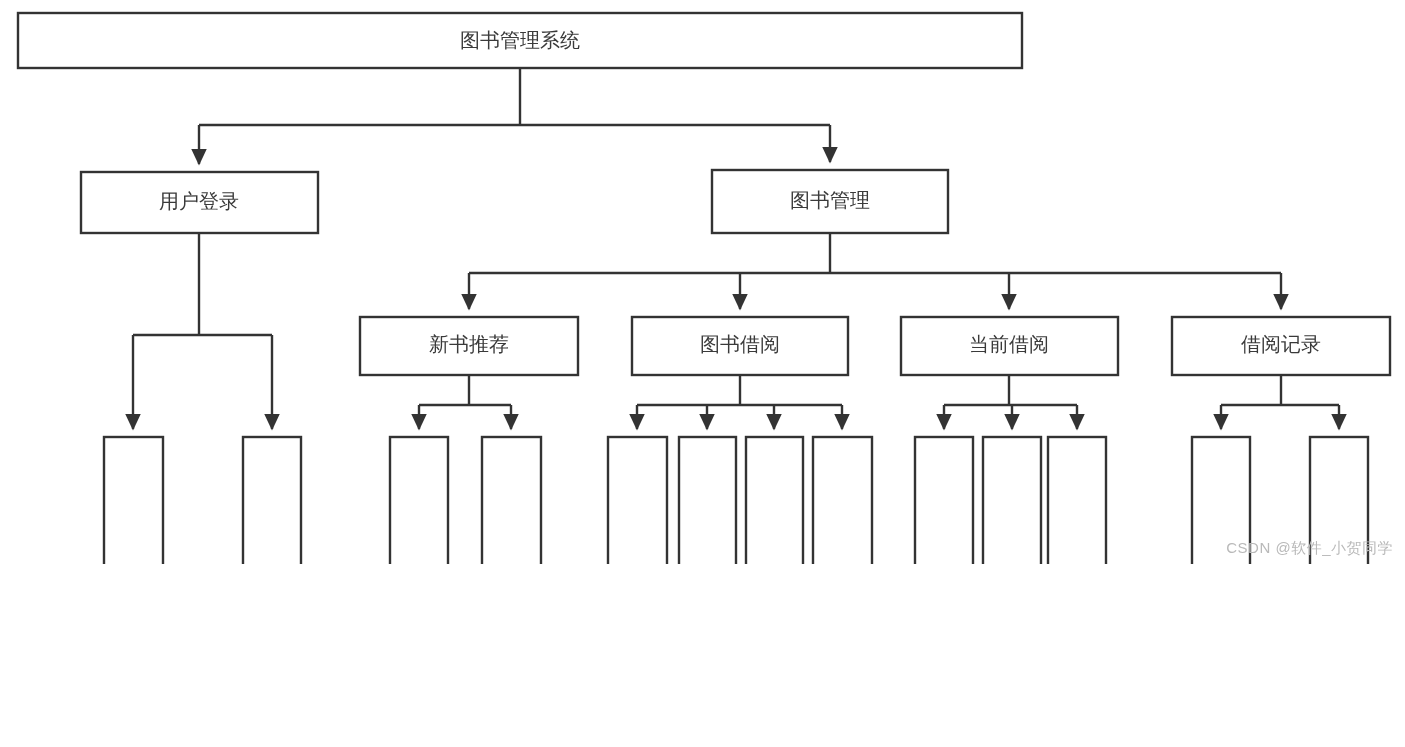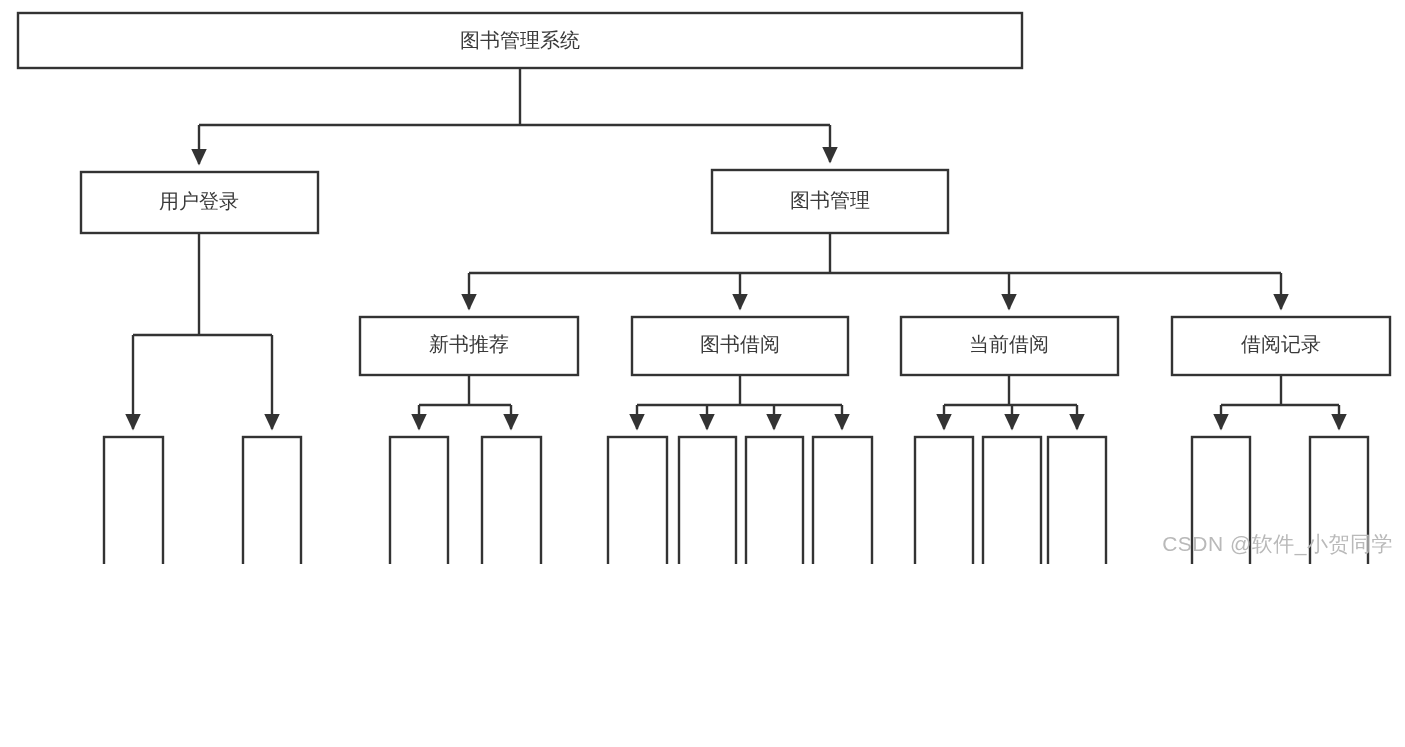--- a/index.html
+++ b/index.html
@@ -63,21 +63,21 @@
     letter-spacing: 5px;
     color: #3a3a3a;
     white-space: nowrap;
     text-align: center;
   }
   .watermark {
     position: absolute;
     right: 12px;
     bottom: 6px;
     font-family: "Liberation Sans", "DejaVu Sans", sans-serif;
-    font-size: 21px;
+    font-size: 15px;
     color: #b9b9b9;
     letter-spacing: 0.5px;
     white-space: nowrap;
   }
 </style>
 </head>
 <body>
 
 <div id="diagram-root">
 

